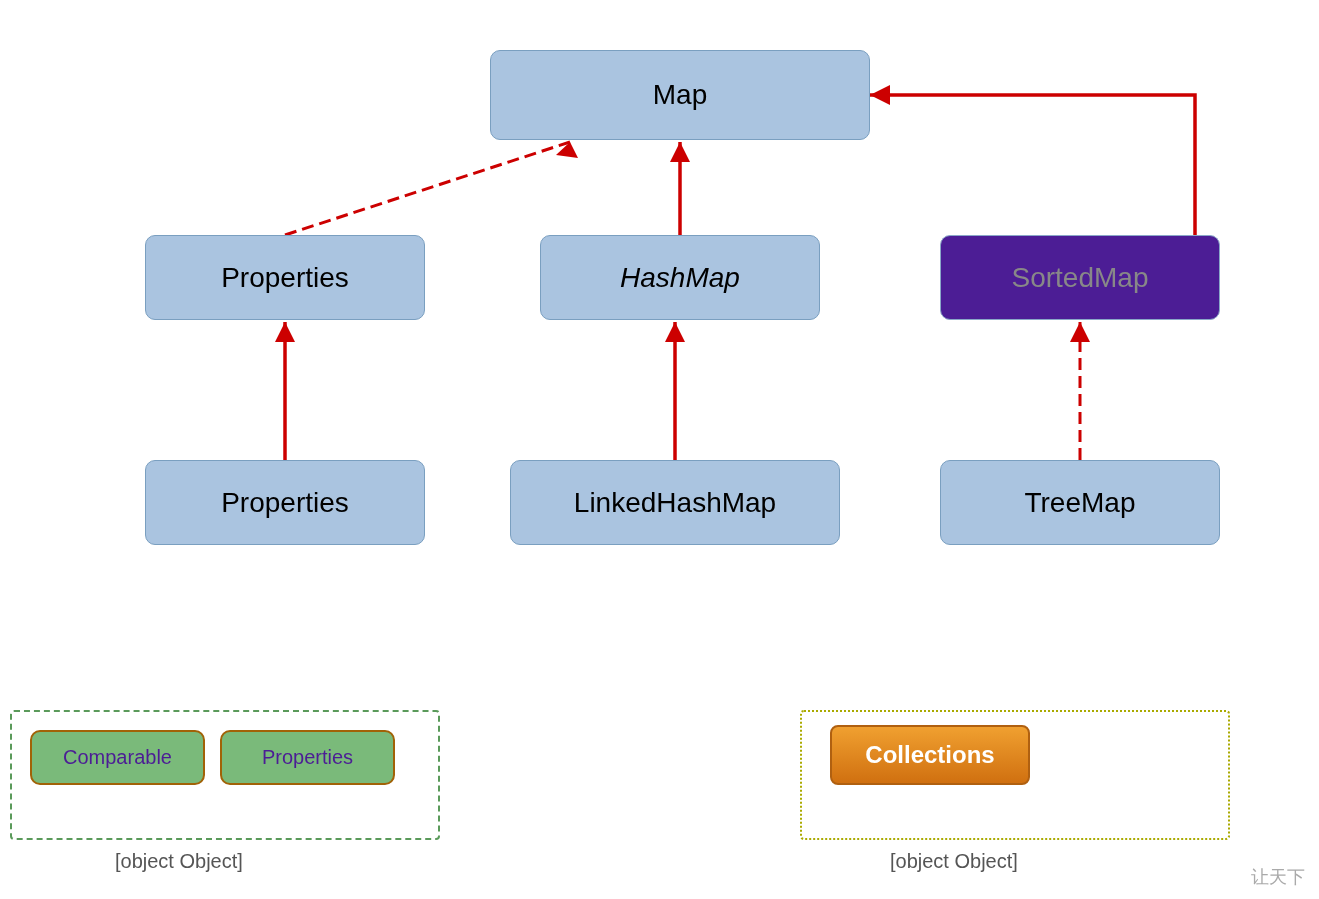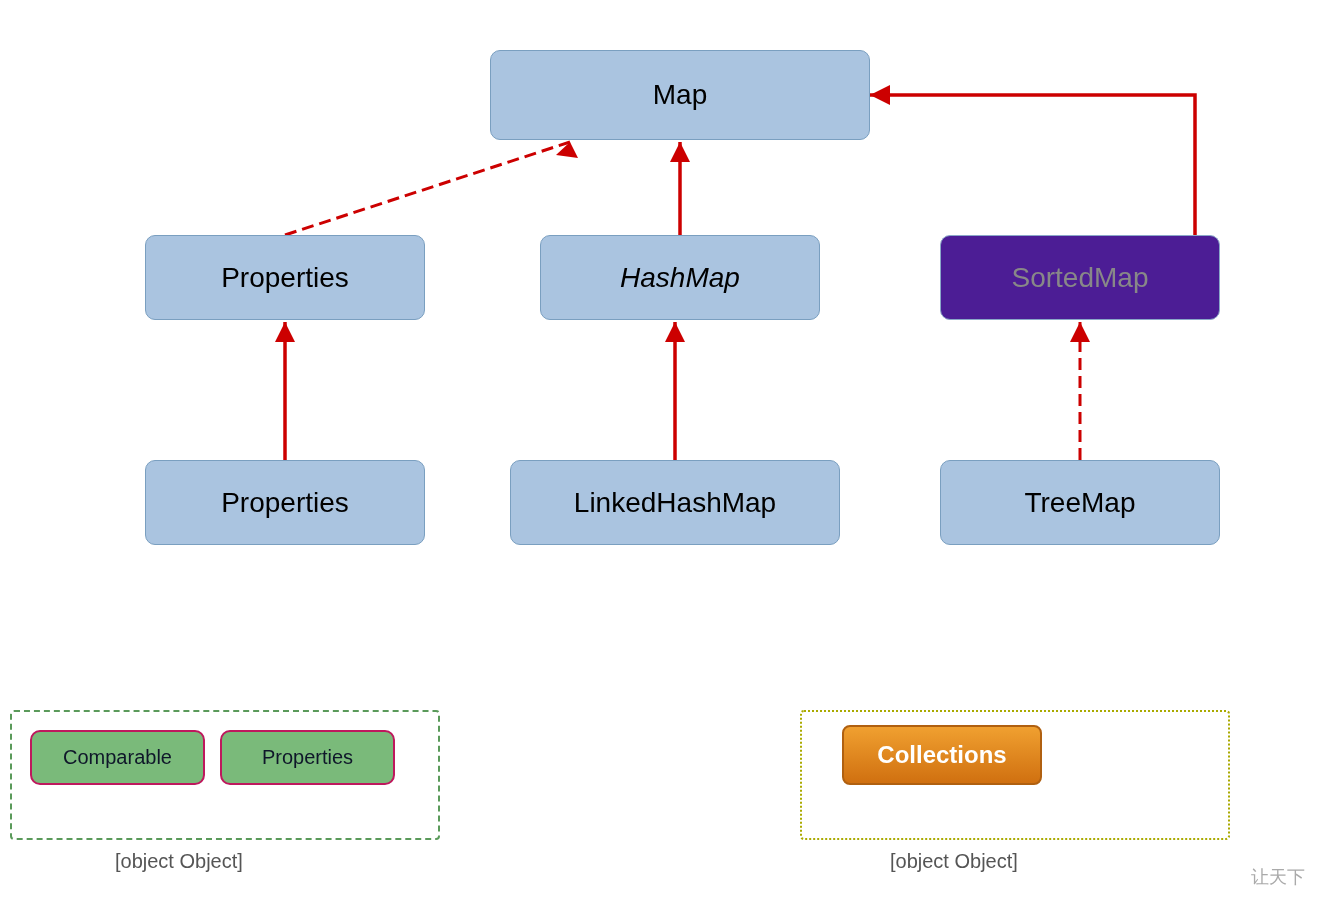--- a/index.html
+++ b/index.html
@@ -37,33 +37,32 @@
     }
 
     .node-blue-gray {
       background: #4c1d95;
       border: 1.5px solid #8aa8c8;
       color: #888;
     }
 
     .node-green {
       background: #7aba7a;
-      border: 2px solid #be185d;
-      color: #0f172a;
+      border: 2px solid #a16207;
+      color: #4c1d95;
       font-size: 22px;
     }
 
     .node-orange {
       background: linear-gradient(180deg, #f0a030 0%, #d07010 100%);
       border: 2px solid #b06010;
       color: #fff;
       font-size: 24px;
       font-weight: bold;
       border-radius: 8px;
-      margin-left: 12px;
     }
 
     
     .arrows-svg {
       position: absolute;
       top: 0;
       left: 0;
       width: 1319px;
       height: 899px;
       pointer-events: none;

